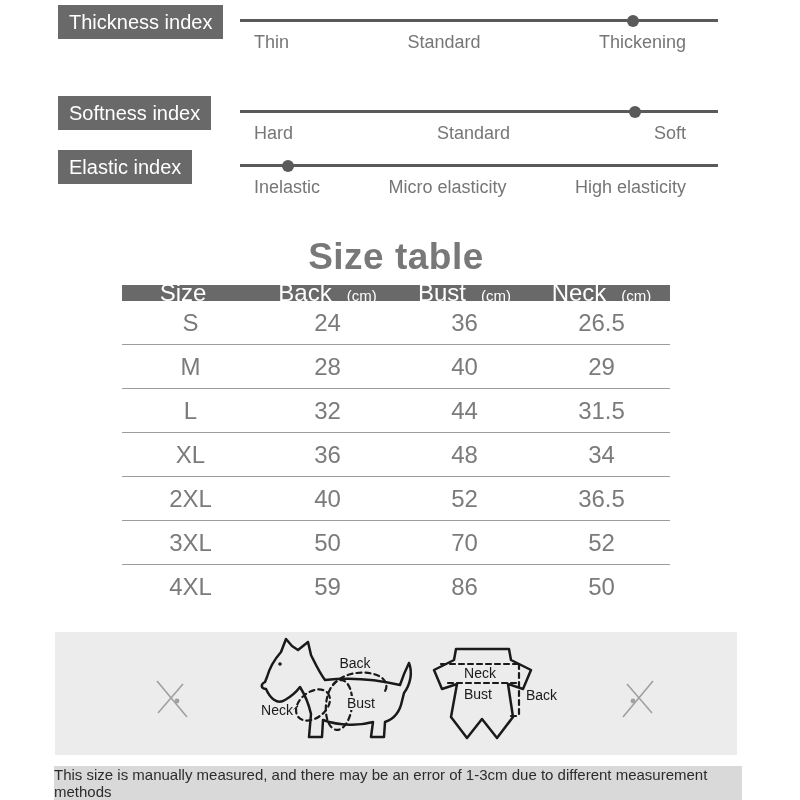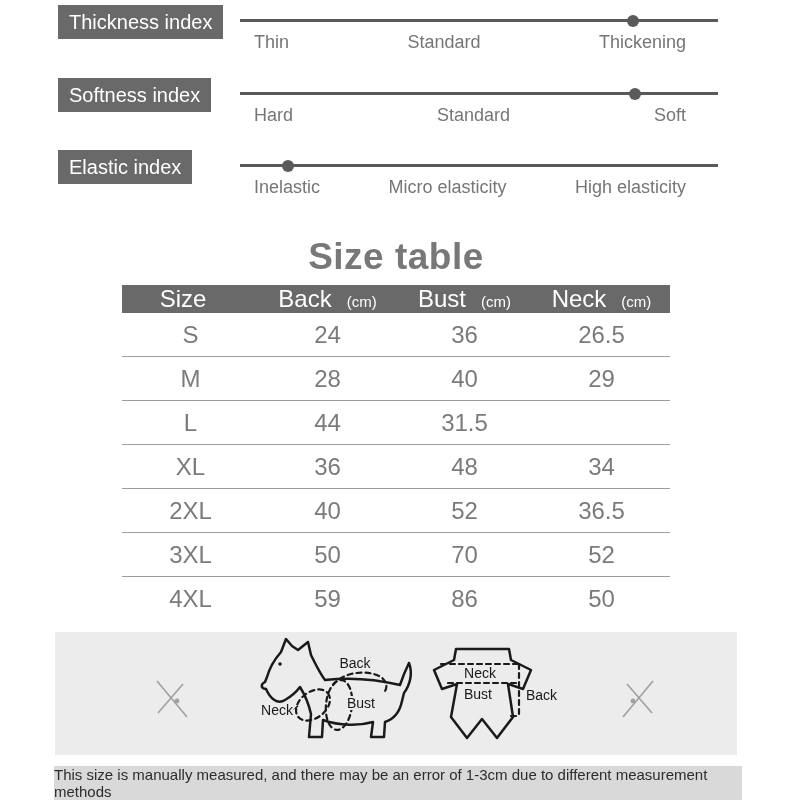--- a/index.html
+++ b/index.html
@@ -1,36 +1,36 @@
 <!DOCTYPE html>
 <html><head>
 <meta charset="utf-8">
 <style>
   html,body{margin:0;padding:0}
   body{width:800px;height:800px;position:relative;background:#fff;overflow:hidden;
        font-family:"Liberation Sans",sans-serif;}
 
   
   .index-row{position:absolute;left:0;width:800px;height:62px}
-  .r0{top:5px}.r1{top:78px}.r2{top:150px}
+  .r0{top:5px}.r1{top:96px}.r2{top:150px}
   .index-label{position:absolute;left:58px;top:0;background:#696969;color:#fff;
                font-size:20px;line-height:34px;padding:0 11px;white-space:nowrap}
   .slider{position:absolute;left:240px;width:478px;top:0;height:62px}
   .track{position:absolute;left:0;right:0;top:14px;height:3px;background:#5a5a5a}
   .dot{position:absolute;top:50%;width:12px;height:12px;background:#5a5a5a;
        border-radius:50%;transform:translate(-50%,-50%)}
   .slider-labels{position:absolute;left:0;right:0;top:27px;display:flex;
                  justify-content:space-between;padding:0 32px 0 14px;
                  font-size:18px;color:#767676}
 
   
   .size-title{position:absolute;top:236px;left:122px;width:548px;text-align:center;
               font-size:37px;font-weight:bold;color:#787878;letter-spacing:.5px}
   .size-table{position:absolute;top:285px;left:122px;width:548px}
-  .thead{display:flex;background:#696969;color:#fff;height:28px;align-items:center}
+  .thead{display:flex;background:#696969;color:#fff;height:16px;align-items:center}
   .cell{width:25%;text-align:center}
   .thead .cell{font-size:24px}
   .unit{font-size:15px;margin-left:15px}
   .trow{display:flex;height:43px;align-items:center;border-bottom:1px solid #9c9c9c;
         font-size:24px;color:#7b7b7b}
   .trow:last-child{border-bottom:none}
 
   
   .panel{position:absolute;left:55px;top:632px;width:682px;height:123px;background:#ececec}
   .dog-svg{position:absolute;left:200px;top:3px}
@@ -108,20 +108,21 @@
     <div class="cell">26.5</div>
   </div>
   <div class="trow">
     <div class="cell">M</div>
     <div class="cell">28</div>
     <div class="cell">40</div>
     <div class="cell">29</div>
   </div>
   <div class="trow">
     <div class="cell">L</div>
+    <div class="cell">32</div>
     <div class="cell">44</div>
     <div class="cell">31.5</div>
   </div>
   <div class="trow">
     <div class="cell">XL</div>
     <div class="cell">36</div>
     <div class="cell">48</div>
     <div class="cell">34</div>
   </div>
   <div class="trow">

